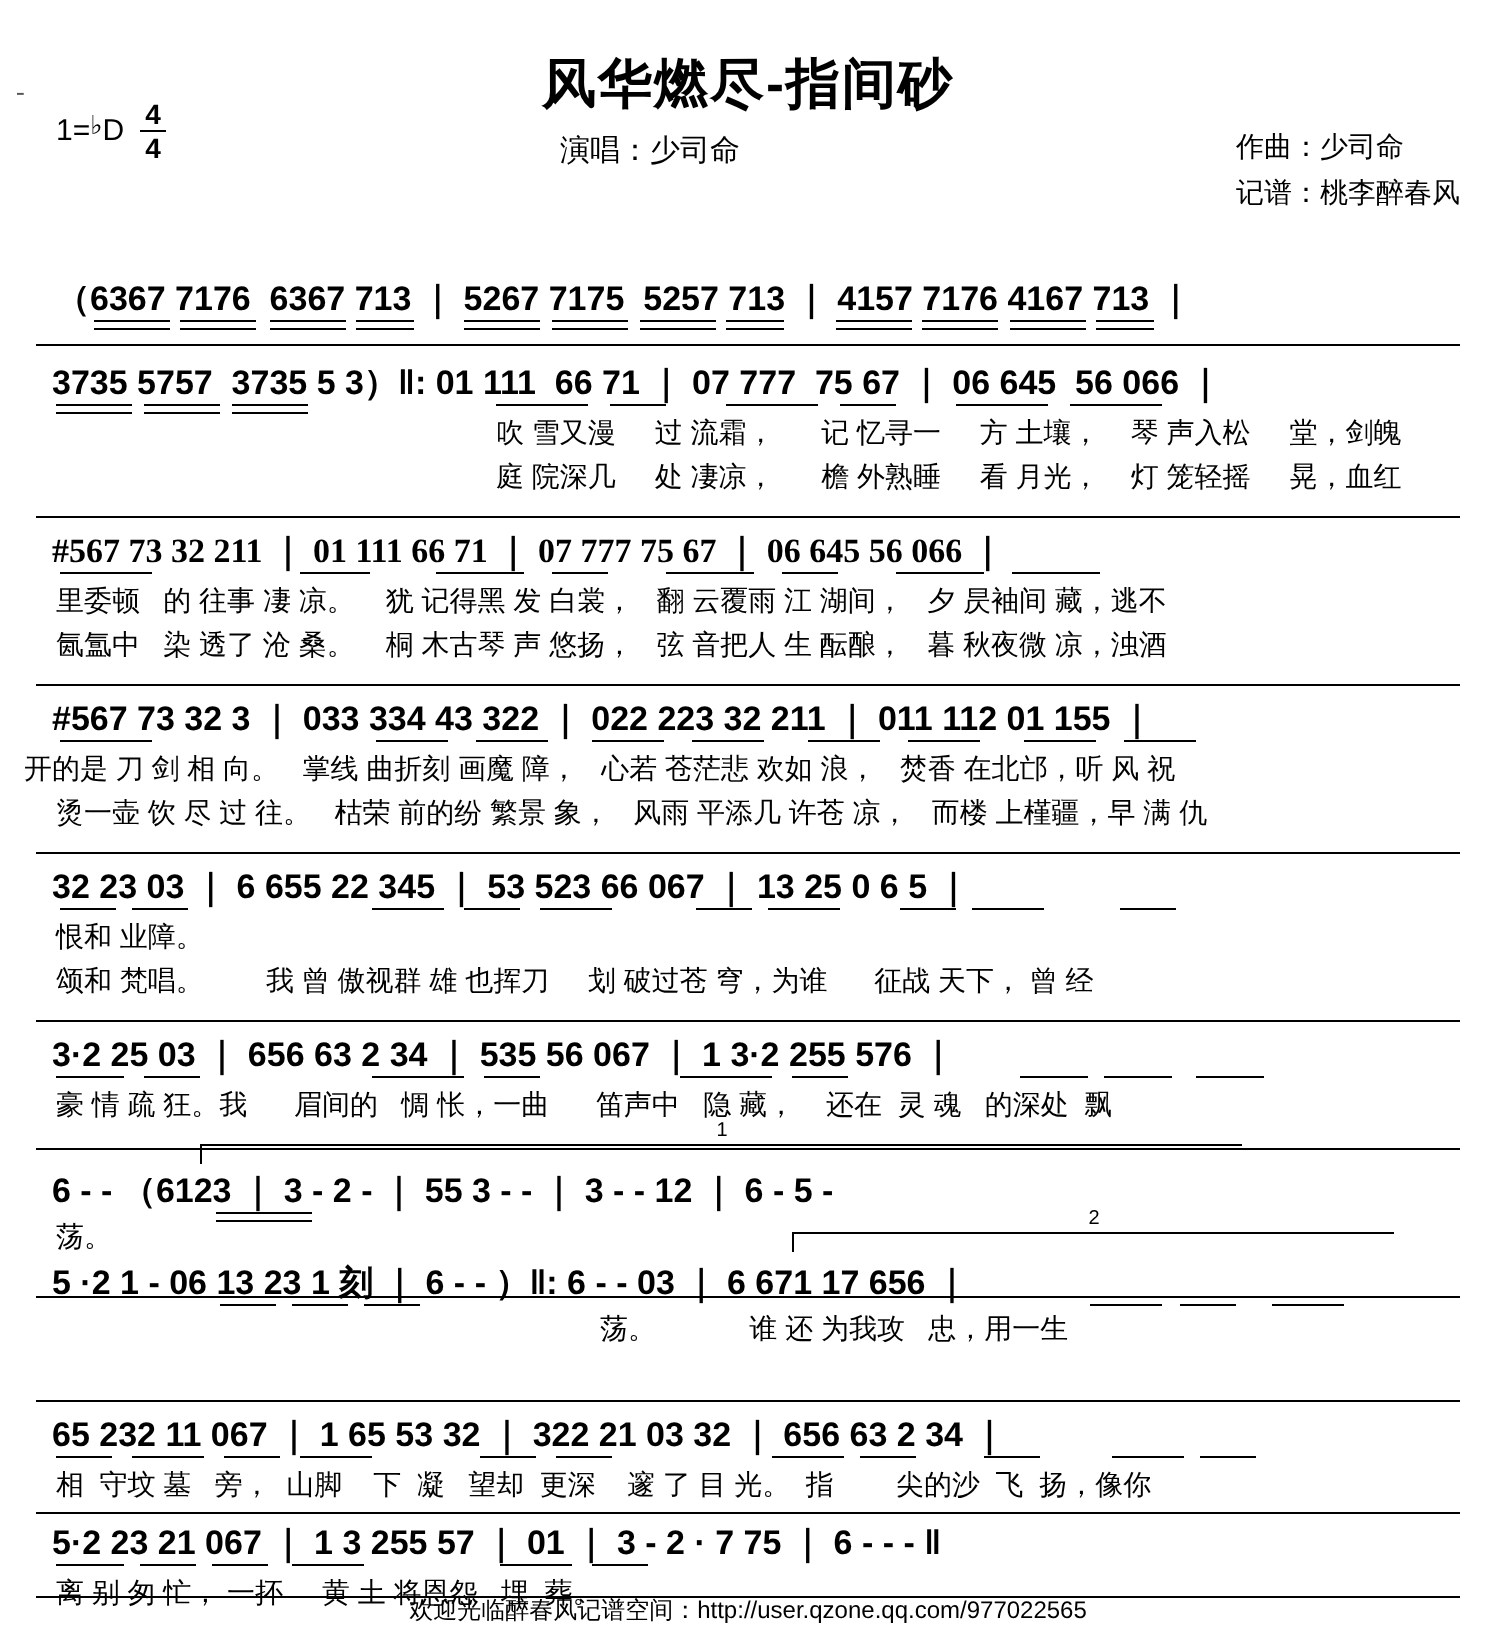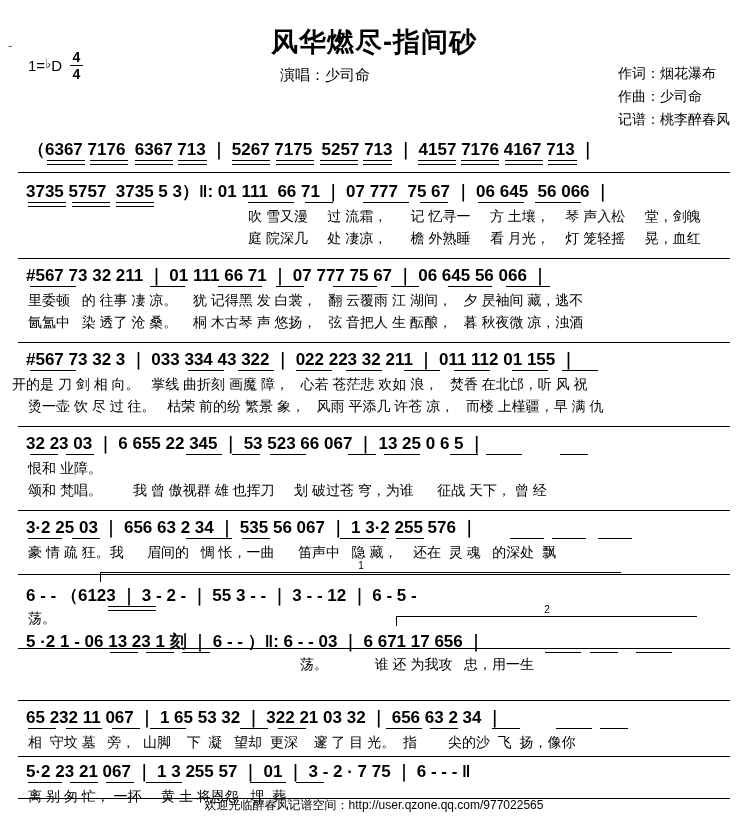--- a/index.html
+++ b/index.html
@@ -163,21 +163,20 @@
     <span>1=</span><span class="flat">♭</span><span>D</span>
   </div>
 
   <div class="meter">
     <div>4</div>
     <div style="border-top:1px solid #000; width:13px; margin:1px auto 1px auto;"></div>
     <div>4</div>
   </div>
 
   <div class="credits">
-    <div>作词：烟花瀑布</div>
     <div>作曲：少司命</div>
     <div>记谱：桃李醉春风</div>
   </div>
 
   <div class="system" style="top:136px;">
     <div class="notes" style="padding-left:28px;">
       <span class="cell" style="left:28px; top:2px;">（6367 7176  6367 713 ｜ 5267 7175  5257 713 ｜ 4157 7176 4167 713 ｜</span>
       
       <span class="beam" style="left:47px; top:24px; width:38px;"></span>
       <span class="beam" style="left:90px; top:24px; width:38px;"></span>
@@ -228,21 +227,21 @@
       <span class="cell" style="left:248px; top:0px;">吹 雪又漫     过 流霜，      记 忆寻一     方 土壤，    琴 声入松     堂，剑魄</span>
     </div>
     <div class="lyric">
       <span class="cell" style="left:248px; top:0px;">庭 院深几     处 凄凉，      檐 外熟睡     看 月光，    灯 笼轻摇     晃，血红</span>
     </div>
   </div>
   <div class="hr" style="top:258px;"></div>
 
   <div class="system" style="top:262px;">
     <div class="notes">
-      <span class="cell" style="left:26px; top:2px;">#567 73 32 211 ｜ 01 111 66 71 ｜ 07 777 75 67 ｜ 06 645 56 066 ｜</span>
+      <span class="cell" style="left:26px; top:2px;font-family:Liberation Serif, serif;">#567 73 32 211 ｜ 01 111 66 71 ｜ 07 777 75 67 ｜ 06 645 56 066 ｜</span>
       <span class="beam" style="left:30px; top:24px; width:46px;"></span>
       <span class="beam" style="left:150px; top:24px; width:35px;"></span>
       <span class="beam" style="left:218px; top:24px; width:44px;"></span>
       <span class="beam" style="left:276px; top:24px; width:28px;"></span>
       <span class="beam" style="left:333px; top:24px; width:44px;"></span>
       <span class="beam" style="left:391px; top:24px; width:28px;"></span>
       <span class="beam" style="left:448px; top:24px; width:44px;"></span>
       <span class="beam" style="left:506px; top:24px; width:44px;"></span>
     </div>
     <div class="lyric">

